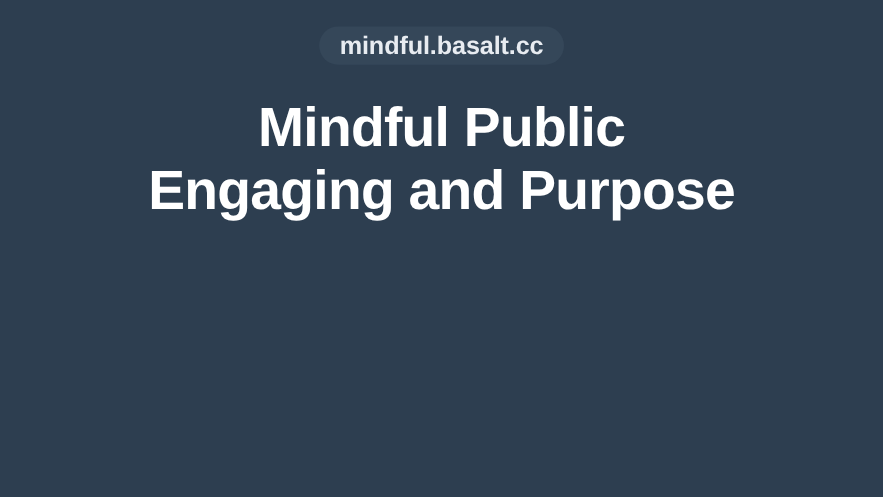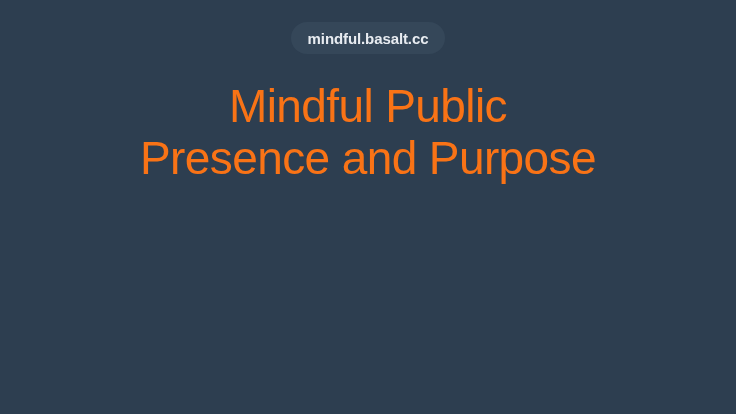--- a/index.html
+++ b/index.html
@@ -36,51 +36,51 @@
   .badge {
     display: inline-flex;
     align-items: center;
     justify-content: center;
     height: 32px;
     padding: 0 17px;
     border-radius: 17px;
     background: #354759;
     color: #e8ecf1;
     font-family: "Liberation Sans", sans-serif;
-    font-size: 15px;
+    font-size: 21px;
     font-weight: 600;
     letter-spacing: -0.1px;
     line-height: 1;
     white-space: nowrap;
   }
 
   
   .headline {
     width: 620px;
     margin-top: 26px;
     text-align: center;
-    color: #f97316;
+    color: #ffffff;
     font-family: "Liberation Sans", sans-serif;
     font-size: 46px;
-    font-weight: 400;
+    font-weight: 700;
     line-height: 52px;
     letter-spacing: -0.6px;
   }
   .headline .line {
     display: block;
     white-space: nowrap;
   }
 </style>
 </head>
 <body>
 
 <div class="card">
 
   <div class="badge-row">
     <span class="badge">mindful.basalt.cc</span>
   </div>
 
   <div class="headline">
     <span class="line">Mindful Public</span>
-    <span class="line">Presence and Purpose</span>
+    <span class="line">Engaging and Purpose</span>
   </div>
 
 </div>
 
 </body></html>

